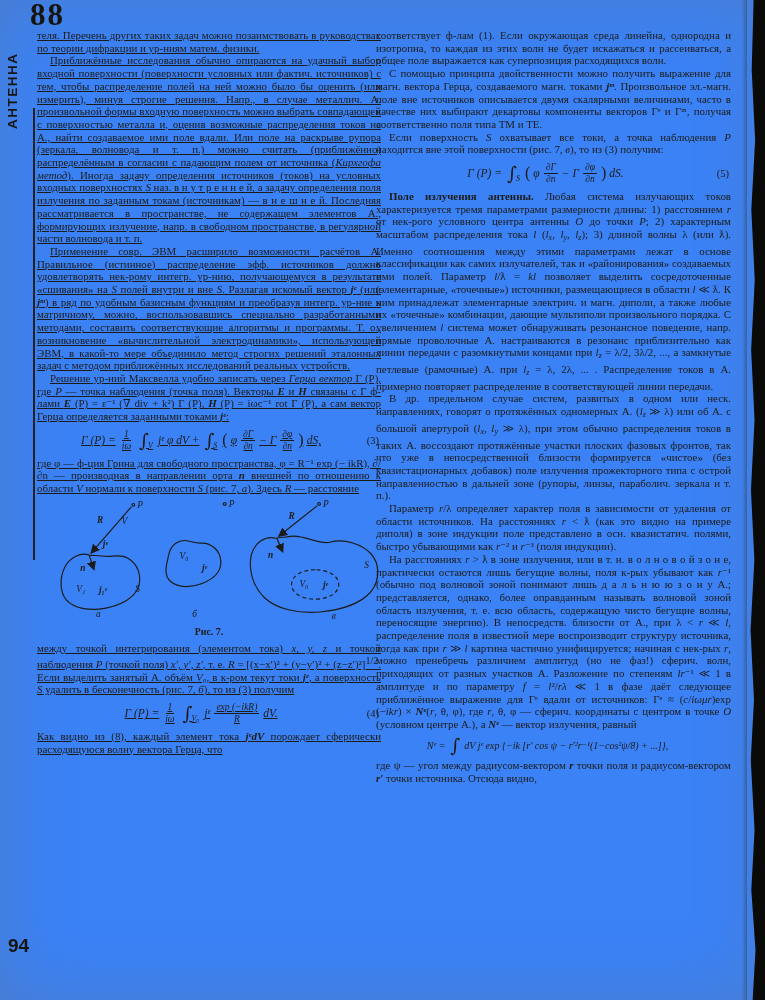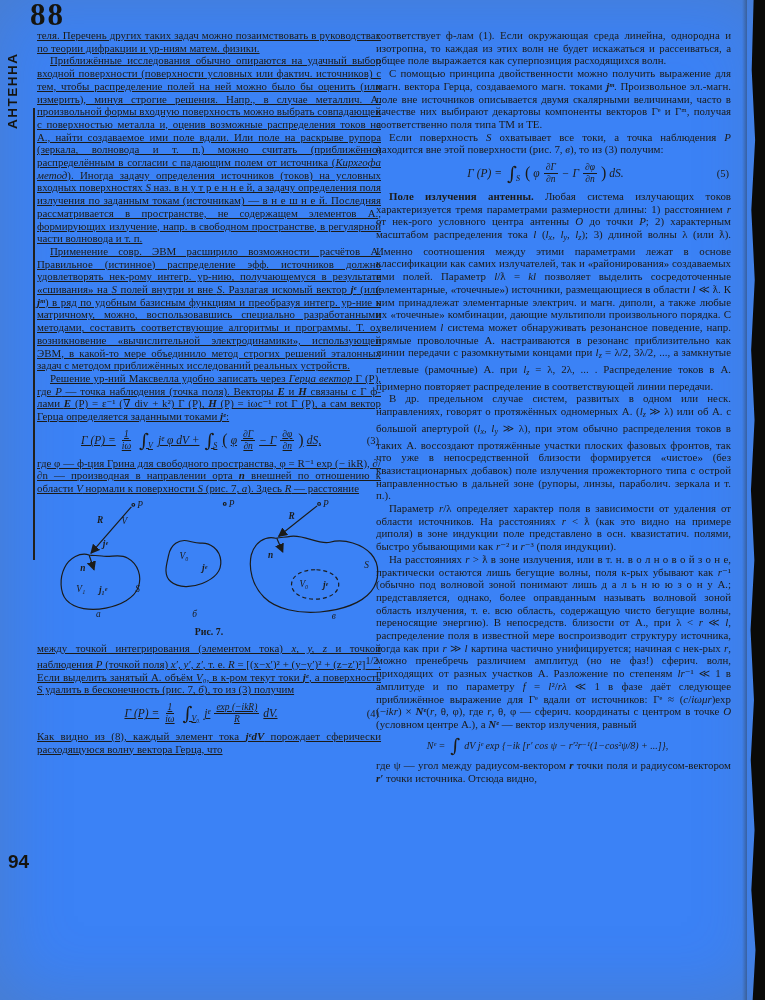--- a/index.html
+++ b/index.html
@@ -1,21 +1,21 @@
 <!DOCTYPE html>
 <html><head>
 <meta charset="utf-8">
 <style>
   html,body{margin:0;padding:0;}
   body{width:765px;height:1000px;background:#d8d6d0;font-family:"Liberation Serif","DejaVu Serif",serif;}
   .page{position:relative;width:765px;height:1000px;background:#3b82f6;overflow:hidden;
         box-shadow:inset 0 0 70px rgba(115,110,95,.28);}
   .pnum-top{position:absolute;left:30px;top:-2px;font:bold 31px/1.1 "Liberation Serif",serif;
         color:#15140f;letter-spacing:2px;}
-  .pnum-bottom{position:absolute;left:8px;top:852px;font:bold 19px/1 "Liberation Sans",sans-serif;color:#15140f;}
+  .pnum-bottom{position:absolute;left:8px;top:936px;font:bold 19px/1 "Liberation Sans",sans-serif;color:#15140f;}
   .margin-label{position:absolute;left:5px;top:33px;height:96px;writing-mode:vertical-rl;
         transform:rotate(180deg);font:bold 13.5px "Liberation Sans",sans-serif;
         letter-spacing:1.5px;color:#15140f;}
   .rule-left{position:absolute;left:33px;top:108px;width:1.6px;height:452px;background:#22211d;}
   .col{position:absolute;top:29px;color:#1c1b17;}
   #col-left{left:37px;width:344px;text-decoration:underline;}
   #col-right{left:376px;width:355px;}
   .para{margin:0;text-align:justify;font-size:10.9px;line-height:12.7px;
         font-family:"Liberation Serif","DejaVu Serif",serif;}
   .ind{text-indent:13px;}

